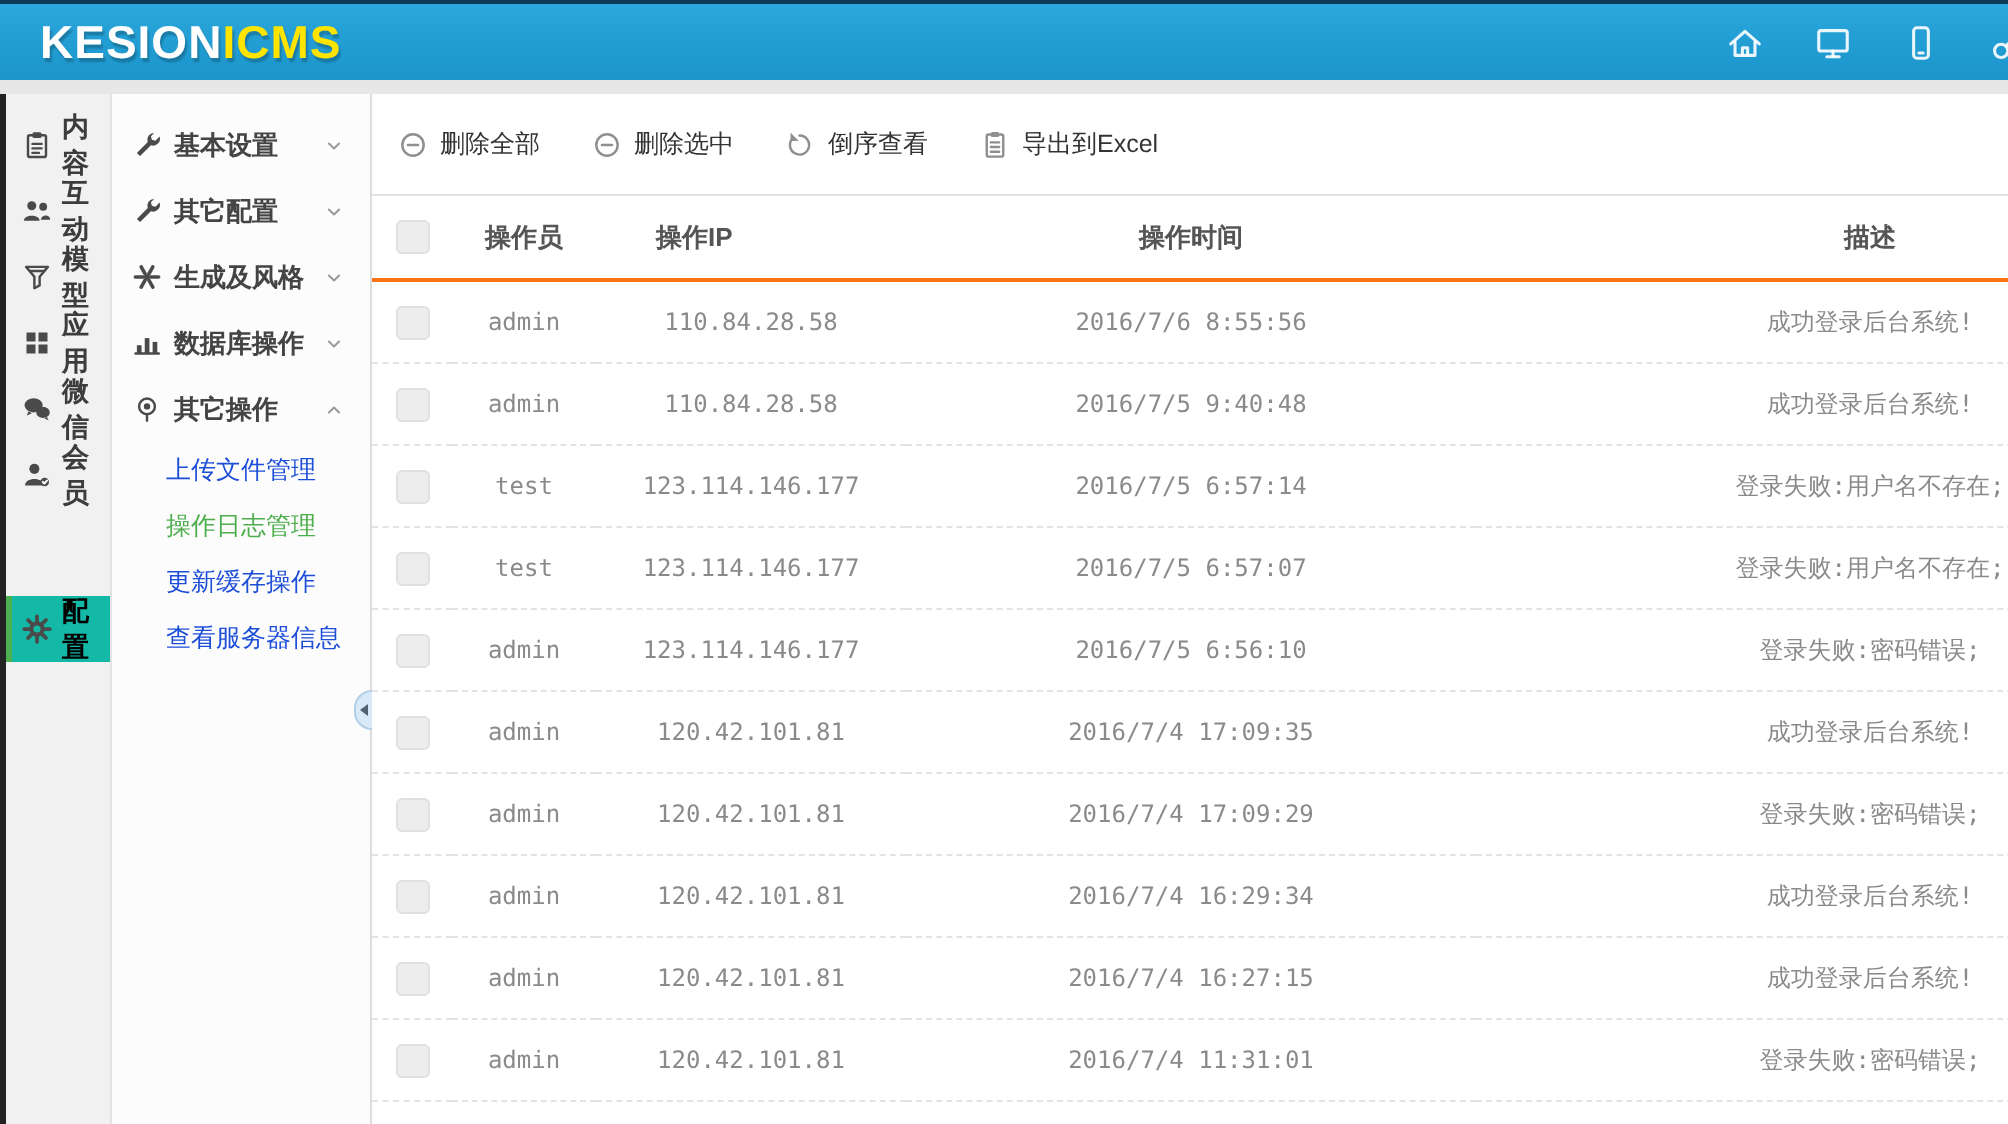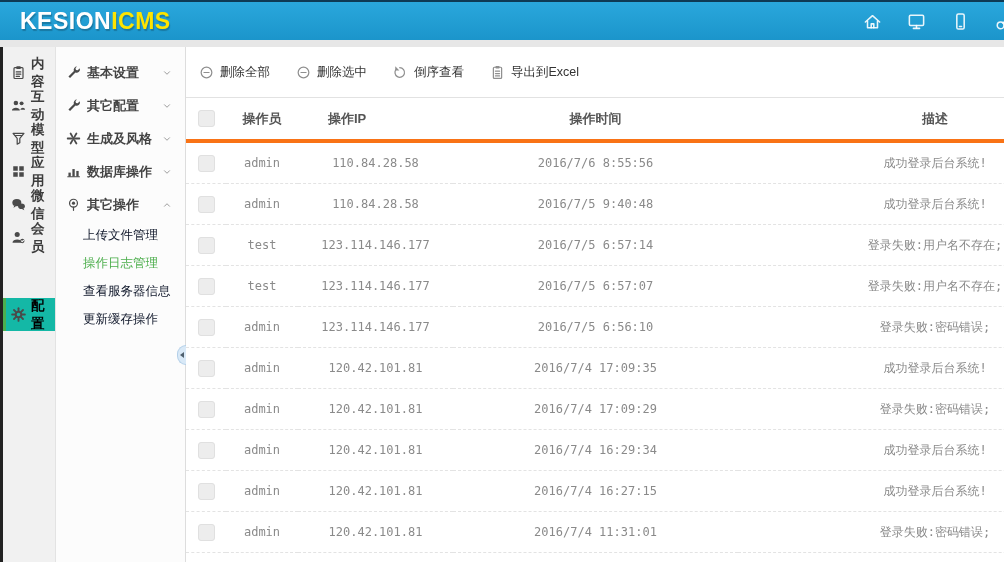--- a/index.html
+++ b/index.html
@@ -32,36 +32,36 @@
   .pitem .icon,.group .icon{width:15px;height:15px;flex:none;color:#4a4a4a;}
   .pitem .icon svg,.group .icon svg{width:15px;height:15px;display:block;}
   .pitem.active{background:#14b8a6;border-left:3px solid var(--accent-green);padding-left:5px;color:#000;margin-top:44px;}
 
   
   .nav-secondary{width:130px;flex:none;background:#fcfcfc;border-right:1px solid #ddd;padding-top:9px;box-sizing:border-box;position:relative;}
   .group{height:33px;display:flex;align-items:center;gap:6px;padding:0 12px 0 10px;
     font-size:13px;font-weight:bold;color:#444;cursor:pointer;text-align:right;}
   .group .chev{margin-left:auto;width:12px;height:12px;color:#999;}
   .group .chev svg{width:12px;height:12px;display:block;}
-  .sub{height:28px;line-height:28px;padding-left:27px;font-size:12.5px;color:#0f172a;cursor:pointer;}
+  .sub{height:28px;line-height:28px;padding-left:27px;font-size:12.5px;color:#1d4ed8;cursor:pointer;}
   .sub.active{color:var(--link-green);}
   .collapse-handle{position:absolute;right:-1px;top:298px;width:9px;height:20px;
     background:#d9e9f7;border:1px solid #b3cfe8;border-right:none;border-radius:10px 0 0 10px;
     display:flex;align-items:center;justify-content:center;cursor:pointer;box-sizing:border-box;}
   .collapse-handle .arr{width:0;height:0;border-top:3px solid transparent;border-bottom:3px solid transparent;border-right:4px solid #50606e;}
 
   
   .main{flex:1;background:#fff;overflow:hidden;position:relative;}
   .toolbar{height:50px;display:flex;align-items:center;gap:26px;padding-left:13px;}
   .tbtn{display:flex;align-items:center;gap:6px;font-size:12.5px;color:#333;cursor:pointer;white-space:nowrap;text-align:right;}
   .tbtn .icon{width:15px;height:15px;color:#8f8f8f;}
   .tbtn .icon svg{width:15px;height:15px;display:block;}
 
   table.log{border-collapse:collapse;table-layout:fixed;width:946px;border-top:1px solid #e2e2e2;}
-  table.log th{height:41px;font-size:13px;color:#555;font-weight:bold;border-bottom:4px solid #f97316;text-align:center;padding:0;}
+  table.log th{height:41px;font-size:13px;color:#555;font-weight:bold;border-bottom:2px solid #f97316;text-align:center;padding:0;}
   table.log th.h-ip{text-align:left;padding-left:30px;}
   table.log td{height:40px;border-bottom:1px dashed #e3e3e3;font-size:12px;color:#8a8a8a;
     font-family:"DejaVu Sans Mono","Liberation Mono",monospace;padding:0;text-align:center;}
   td.c-ip{text-align:left;}
   td.c-time{text-align:left;padding-left:105px;}
   td.c-desc,th.h-desc{}
   td.c-desc{font-family:"Liberation Sans","DejaVu Sans",sans-serif;font-size:12.5px;color:#a0a0a0;text-align:left;padding-left:8px;}
   .checkbox{width:15px;height:15px;background:#ededed;border:1px solid #e0e0e0;border-radius:3px;display:inline-block;vertical-align:middle;cursor:pointer;}
 </style>
 </head>
@@ -286,22 +286,22 @@
             <span>其它操作</span>
             <span class="icon chev">
               <svg viewBox="0 0 16 16" fill="none" stroke="currentColor" stroke-width="1.3" stroke-linecap="round" stroke-linejoin="round">
                 <style>.f{fill:currentColor;stroke:none;}</style>
                 <path d="M4.6 9.7 8 6.3l3.4 3.4"></path>
               </svg>
             </span>
           </div>
           <div class="sub">上传文件管理</div>
           <div class="sub active">操作日志管理</div>
+          <div class="sub">更新缓存操作</div>
           <div class="sub">查看服务器信息</div>
-          <div class="sub">更新缓存操作</div>
         </div>
       <div class="collapse-handle">
           <span class="arr"></span>
         </div>
     </div>
 
     <div class="main">
       <div class="toolbar" id="toolbar">
           <div class="tbtn">
             <span class="icon ">

